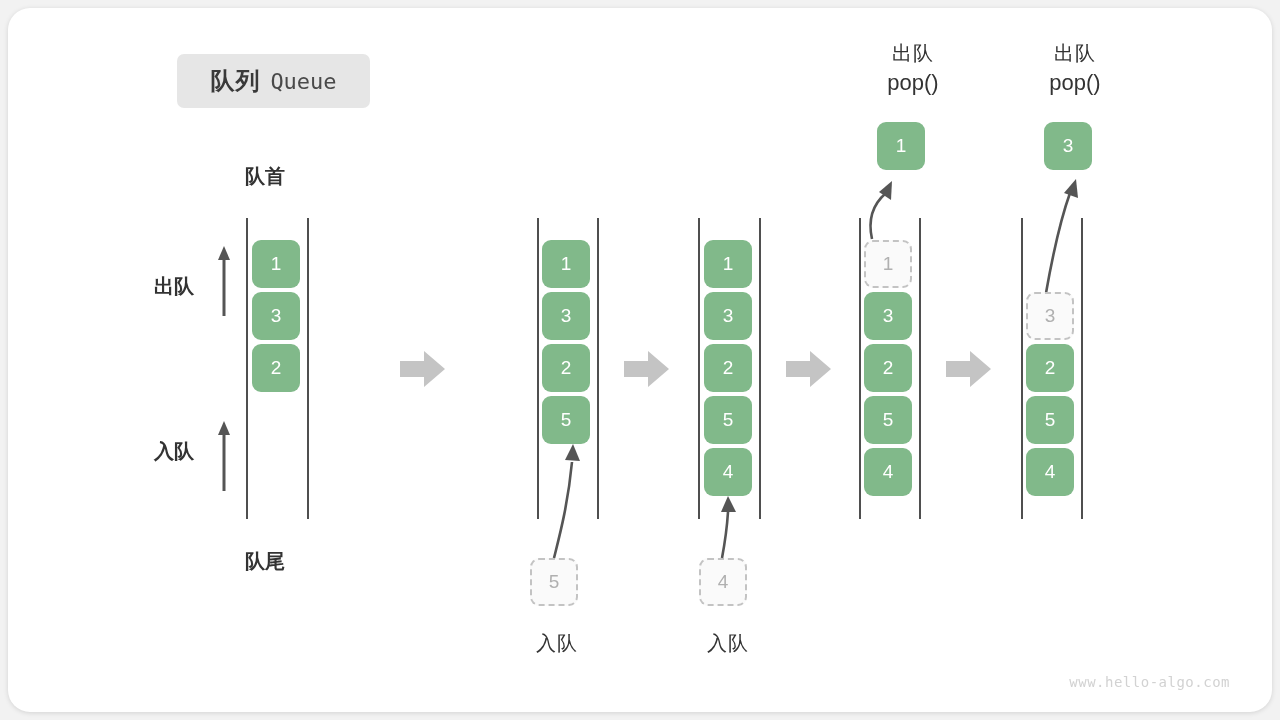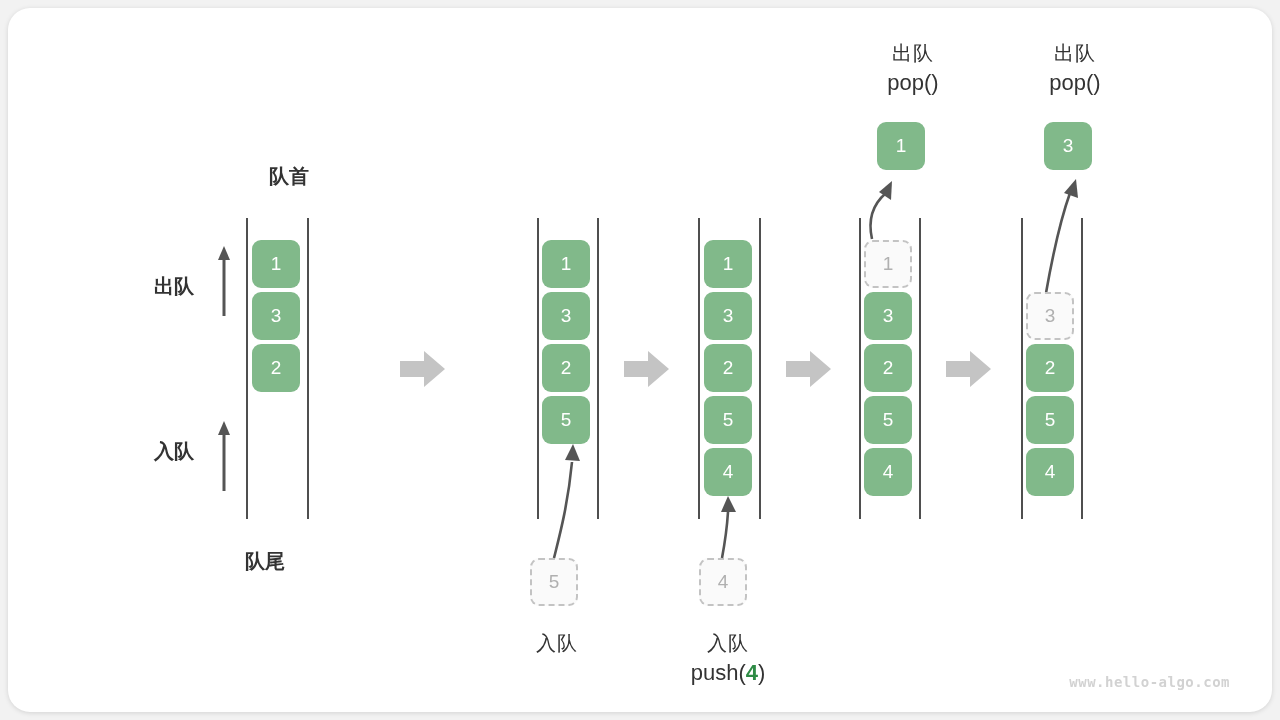--- a/index.html
+++ b/index.html
@@ -120,31 +120,34 @@
 
   
   #watermark {
     position: absolute;
     right: 42px;
     bottom: 22px;
     font-family: "DejaVu Sans Mono", "Liberation Mono", monospace;
     font-size: 14px;
     color: #d2d2d2;
     letter-spacing: 0.5px;
-    font-weight: bold;
   }
 </style>
 </head>
 <body>
 
 <div id="stage">
   <div id="card">
 
-
-    <div class="cnlabel" style="left:237px; top:155px;margin-left:24px;">队首</div>
+    <div id="title-badge">
+      <span class="cn">队列</span>
+      <span class="en">Queue</span>
+    </div>
+
+    <div class="cnlabel" style="left:237px; top:155px;">队首</div>
     <div class="cnlabel" style="left:237px; top:540px;">队尾</div>
 
     <div class="cnlabel" style="left:146px; top:265px;">出队</div>
     <div class="cnlabel" style="left:146px; top:430px;">入队</div>
 
     <svg class="uparrow" style="left:208px; top:238px;" width="16" height="72">
       <line x1="8" y1="70" x2="8" y2="12" stroke="#555555" stroke-width="3"></line>
       <polygon points="8,0 2,14 14,14" fill="#555555"></polygon>
     </svg>
 
@@ -198,21 +201,20 @@
 
     <div class="box ghost" style="left:691px; top:550px;">4</div>
 
     <svg class="curve" style="left:688px; top:482px;" width="60" height="72">
       <path d="M 26 68 C 29 52, 31 38, 32 22" stroke="#555555" stroke-width="2.6" fill="none"></path>
       <polygon points="32,6 25,22 40,22" fill="#555555"></polygon>
     </svg>
 
     <div class="oplabel" style="left:620px; top:620px; width:200px;">
       <div class="l1">入队</div>
-      <div class="l2"><span>push(</span><span class="arg">4</span><span>)</span></div>
     </div>
 
     <svg class="blockarrow" style="left:778px; top:340px;" width="46" height="42">
       <polygon points="0,13 24,13 24,3 45,21 24,39 24,29 0,29" fill="#c4c4c4"></polygon>
     </svg>
 
     <div class="oplabel" style="left:805px; top:30px; width:200px;">
       <div class="l1">出队</div>
       <div class="l2">pop()</div>
     </div>

